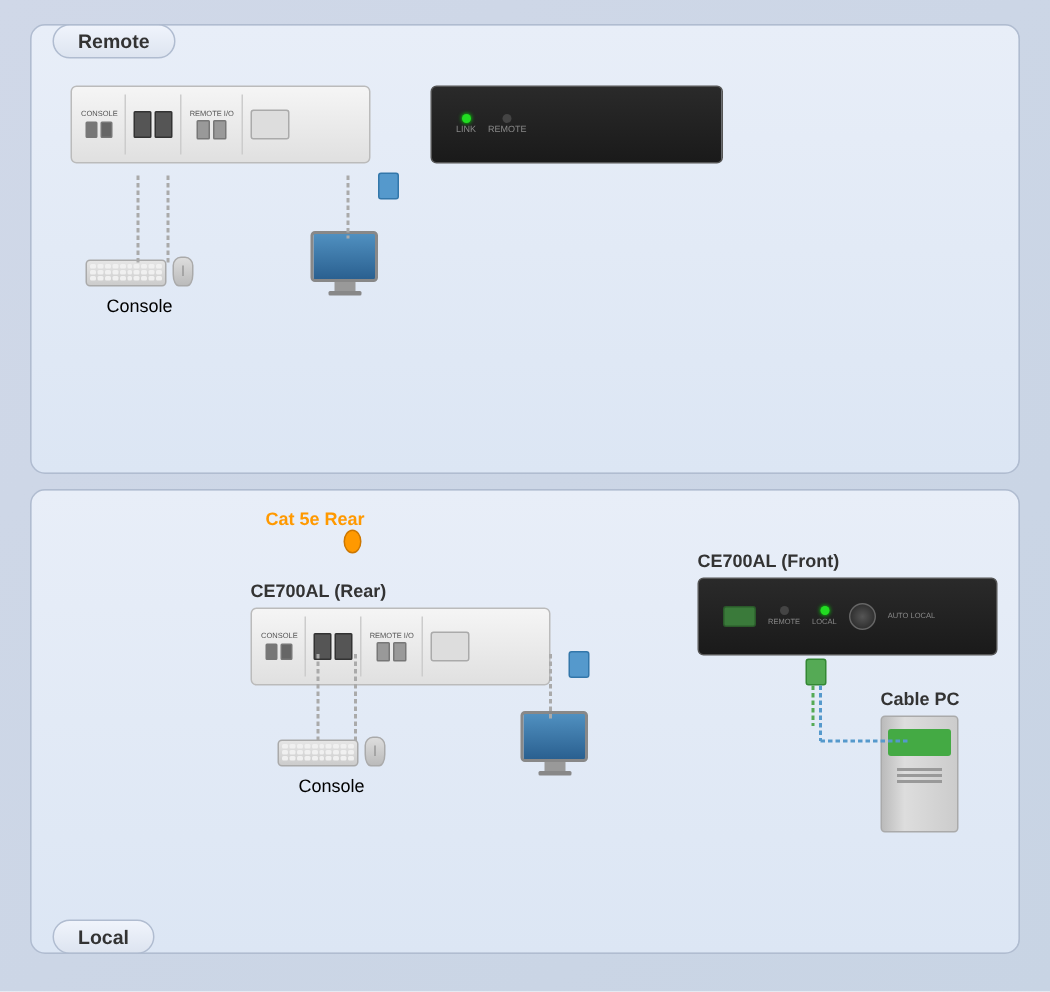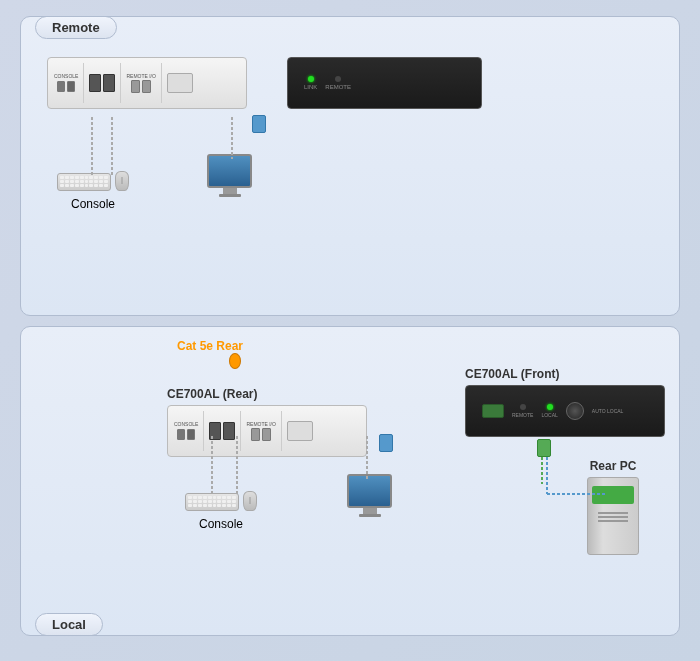--- a/index.html
+++ b/index.html
@@ -559,21 +559,21 @@
           <div class="monitor-stand"></div>
           <div class="monitor-base"></div>
         </div>
       </div>
 
       <div style="position:absolute;top:95px;left:342px;width:14px;height:18px;background:#5599cc;border-radius:2px;border:1px solid #3377aa;"></div>
 
       <div style="position:absolute;top:100px;left:500px;width:14px;height:18px;background:#55aa55;border-radius:2px;border:1px solid #338833;"></div>
 
       <div class="local-pc">
-        <div style="font-size:12px;font-weight:bold;color:#333;margin-bottom:4px;text-align:center;">Rear PC</div>
+        <div style="font-size:12px;font-weight:bold;color:#333;margin-bottom:4px;text-align:center;">Cable PC</div>
         <div class="pc-icon">
           <div class="pc-body"></div>
         </div>
       </div>
 
       <svg class="cables-svg">
 
         <line x1="175" y1="97" x2="175" y2="155" stroke="#aaa" stroke-width="2" stroke-dasharray="3,2"></line>
         <line x1="200" y1="97" x2="200" y2="155" stroke="#aaa" stroke-width="2" stroke-dasharray="3,2"></line>
 

